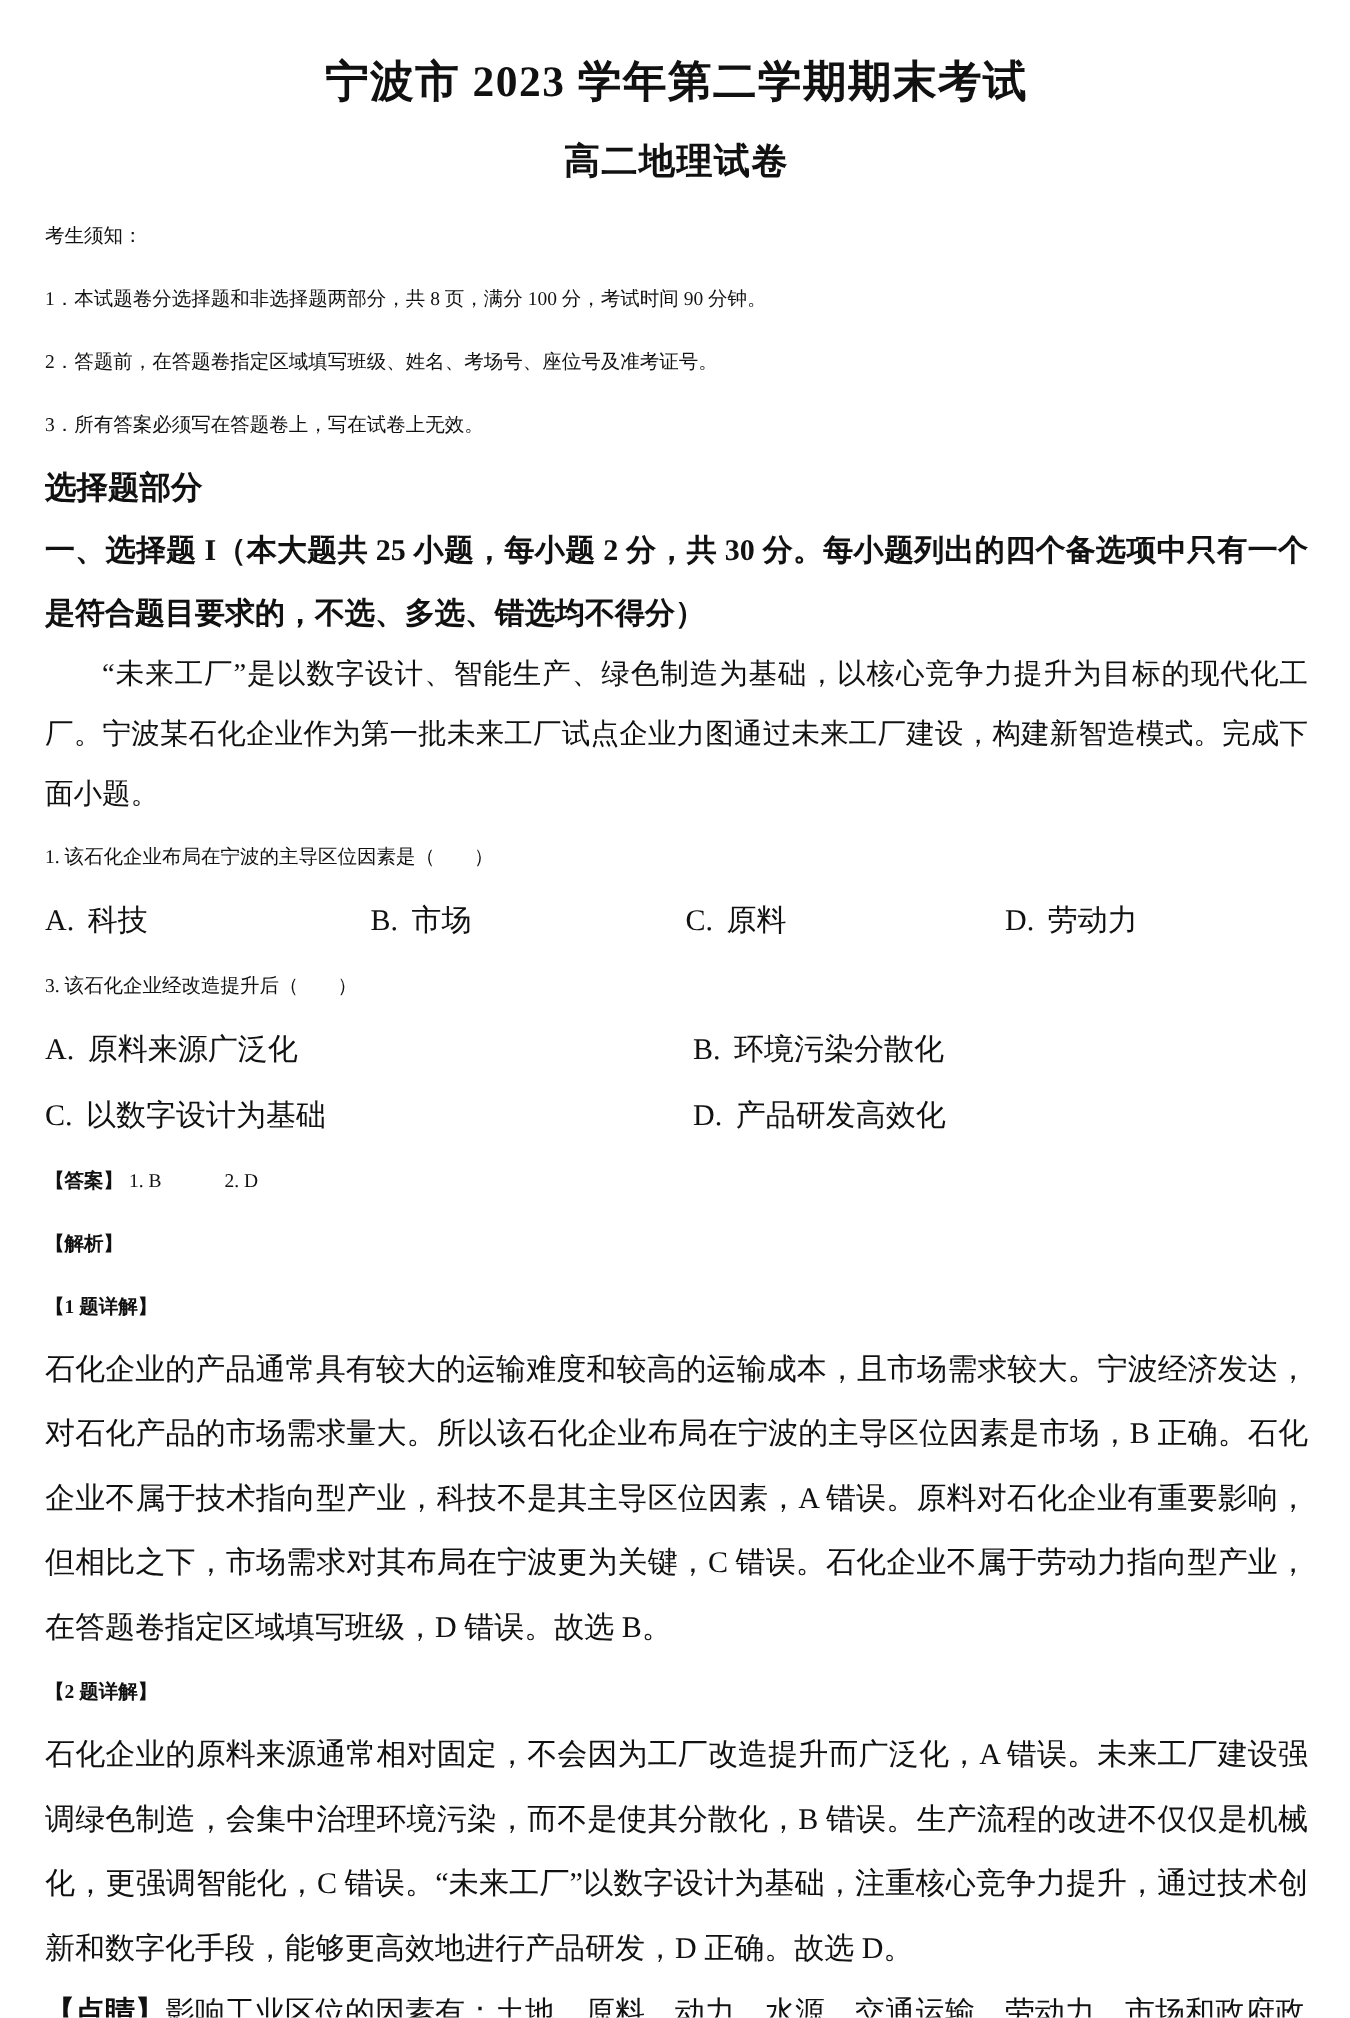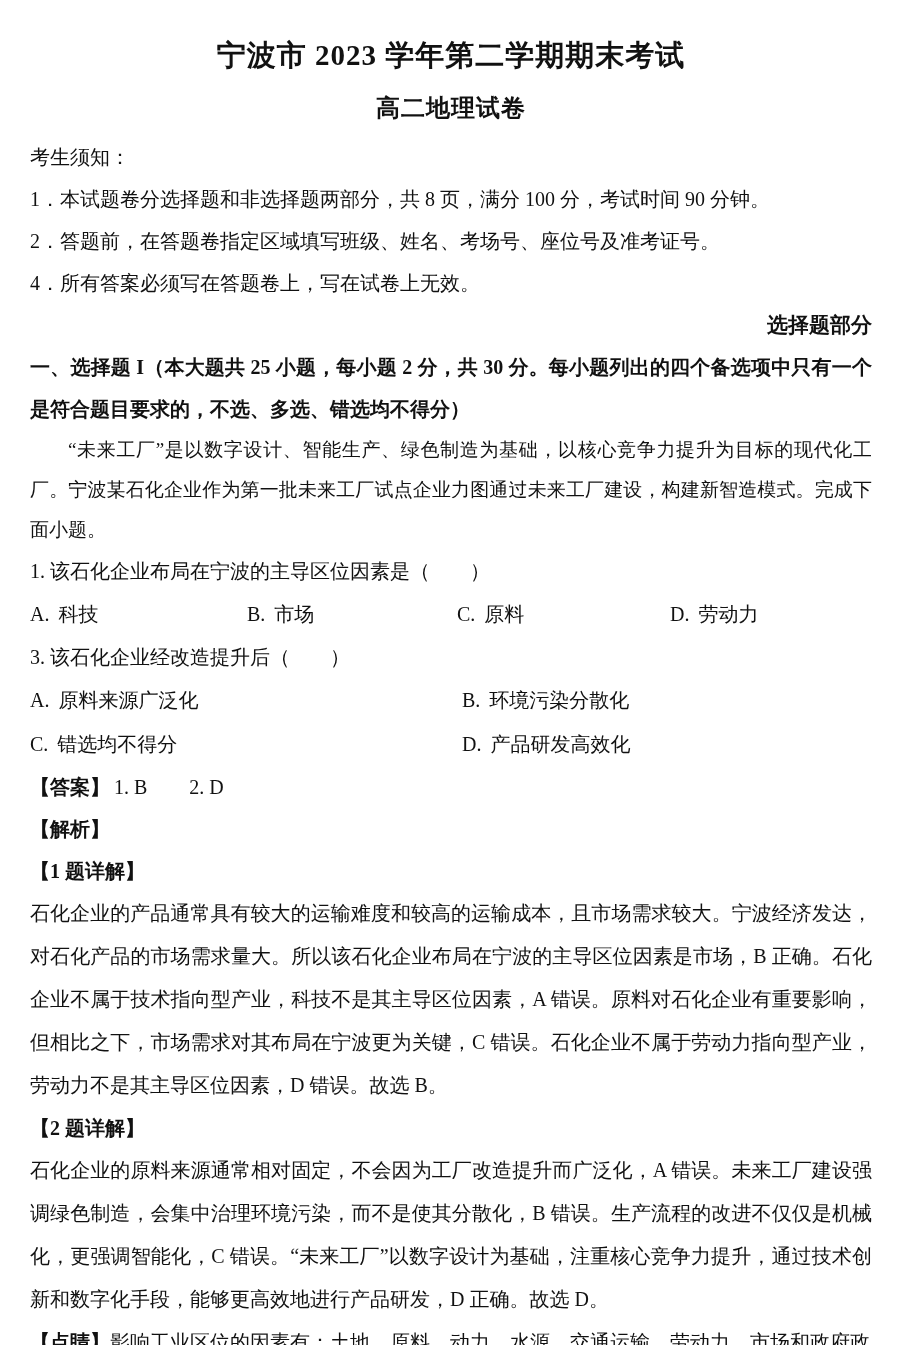--- a/index.html
+++ b/index.html
@@ -31,32 +31,32 @@
   .subtitle {
     font-size: 24px;
     font-weight: bold;
     text-align: center;
     line-height: 40px;
     margin-top: 12px;
     margin-bottom: 8px;
     letter-spacing: 1px;
   }
   .line {
-    font-size: 20px;
+    font-size: 13px;
     line-height: 42px;
   }
   .bold { font-weight: bold; font-family: Liberation Serif, serif; }
   .justify {
     text-align: justify;
     text-justify: inter-character;
   }
   .part-title {
     font-size: 21px;
     font-weight: bold;
-    text-align: right;
+    text-align: left;
     line-height: 42px;
   }
   .instructions {
     font-size: 20px;
     font-weight: bold;
     line-height: 42px;
   }
   .passage {
     font-size: 19px;
     line-height: 40px;
@@ -85,21 +85,21 @@
 <body>
 
 <div class="page">
 
   <div class="title">宁波市 2023 学年第二学期期末考试</div>
   <div class="subtitle">高二地理试卷</div>
 
   <div class="line">考生须知：</div>
   <div class="line justify">1．本试题卷分选择题和非选择题两部分，共 8 页，满分 100 分，考试时间 90 分钟。</div>
   <div class="line justify">2．答题前，在答题卷指定区域填写班级、姓名、考场号、座位号及准考证号。</div>
-  <div class="line justify">4．所有答案必须写在答题卷上，写在试卷上无效。</div>
+  <div class="line justify">3．所有答案必须写在答题卷上，写在试卷上无效。</div>
 
   <div class="part-title">选择题部分</div>
   <div class="instructions justify">一、选择题 I（本大题共 25 小题，每小题 2 分，共 30 分。每小题列出的四个备选项中只有一个是符合题目要求的，不选、多选、错选均不得分）</div>
 
   <div class="passage justify">“未来工厂”是以数字设计、智能生产、绿色制造为基础，以核心竞争力提升为目标的现代化工厂。宁波某石化企业作为第一批未来工厂试点企业力图通过未来工厂建设，构建新智造模式。完成下面小题。</div>
 
   <div class="line">1. 该石化企业布局在宁波的主导区位因素是（　　）</div>
 
   <div class="options four">
     <div class="option">
@@ -119,35 +119,35 @@
   <div class="line">3. 该石化企业经改造提升后（　　）</div>
 
   <div class="options two">
     <div class="option">
       <span class="opt-label">A.</span><span class="opt-text">原料来源广泛化</span>
     </div>
     <div class="option">
       <span class="opt-label">B.</span><span class="opt-text">环境污染分散化</span>
     </div>
     <div class="option">
-      <span class="opt-label">C.</span><span class="opt-text">错选均不得分</span>
+      <span class="opt-label">C.</span><span class="opt-text">以数字设计为基础</span>
     </div>
     <div class="option">
       <span class="opt-label">D.</span><span class="opt-text">产品研发高效化</span>
     </div>
   </div>
 
   <div class="line">
     <span class="bold">【答案】</span><span class="answer-val">1. B</span><span class="ans-gap">2. D</span>
   </div>
 
   <div class="line bold">【解析】</div>
 
   <div class="line bold">【1 题详解】</div>
-  <div class="body-para justify">石化企业的产品通常具有较大的运输难度和较高的运输成本，且市场需求较大。宁波经济发达，对石化产品的市场需求量大。所以该石化企业布局在宁波的主导区位因素是市场，B 正确。石化企业不属于技术指向型产业，科技不是其主导区位因素，A 错误。原料对石化企业有重要影响，但相比之下，市场需求对其布局在宁波更为关键，C 错误。石化企业不属于劳动力指向型产业，劳动力不是其主导区位因素，D 错误。故选 B。</div>
+  <div class="body-para justify">石化企业的产品通常具有较大的运输难度和较高的运输成本，且市场需求较大。宁波经济发达，对石化产品的市场需求量大。所以该石化企业布局在宁波的主导区位因素是市场，B 正确。石化企业不属于技术指向型产业，科技不是其主导区位因素，A 错误。原料对石化企业有重要影响，但相比之下，市场需求对其布局在宁波更为关键，C 错误。石化企业不属于劳动力指向型产业，在答题卷指定区域填写班级，D 错误。故选 B。</div>
 
   <div class="line bold">【2 题详解】</div>
   <div class="body-para justify">石化企业的原料来源通常相对固定，不会因为工厂改造提升而广泛化，A 错误。未来工厂建设强调绿色制造，会集中治理环境污染，而不是使其分散化，B 错误。生产流程的改进不仅仅是机械化，更强调智能化，C 错误。“未来工厂”以数字设计为基础，注重核心竞争力提升，通过技术创新和数字化手段，能够更高效地进行产品研发，D 正确。故选 D。</div>
 
   <div class="body-para">
     <span class="bold">【点睛】</span><span>影响工业区位的因素有：土地、原料、动力、水源、交通运输、劳动力、市场和政府政策等。</span>
   </div>
 
 </div>
 

